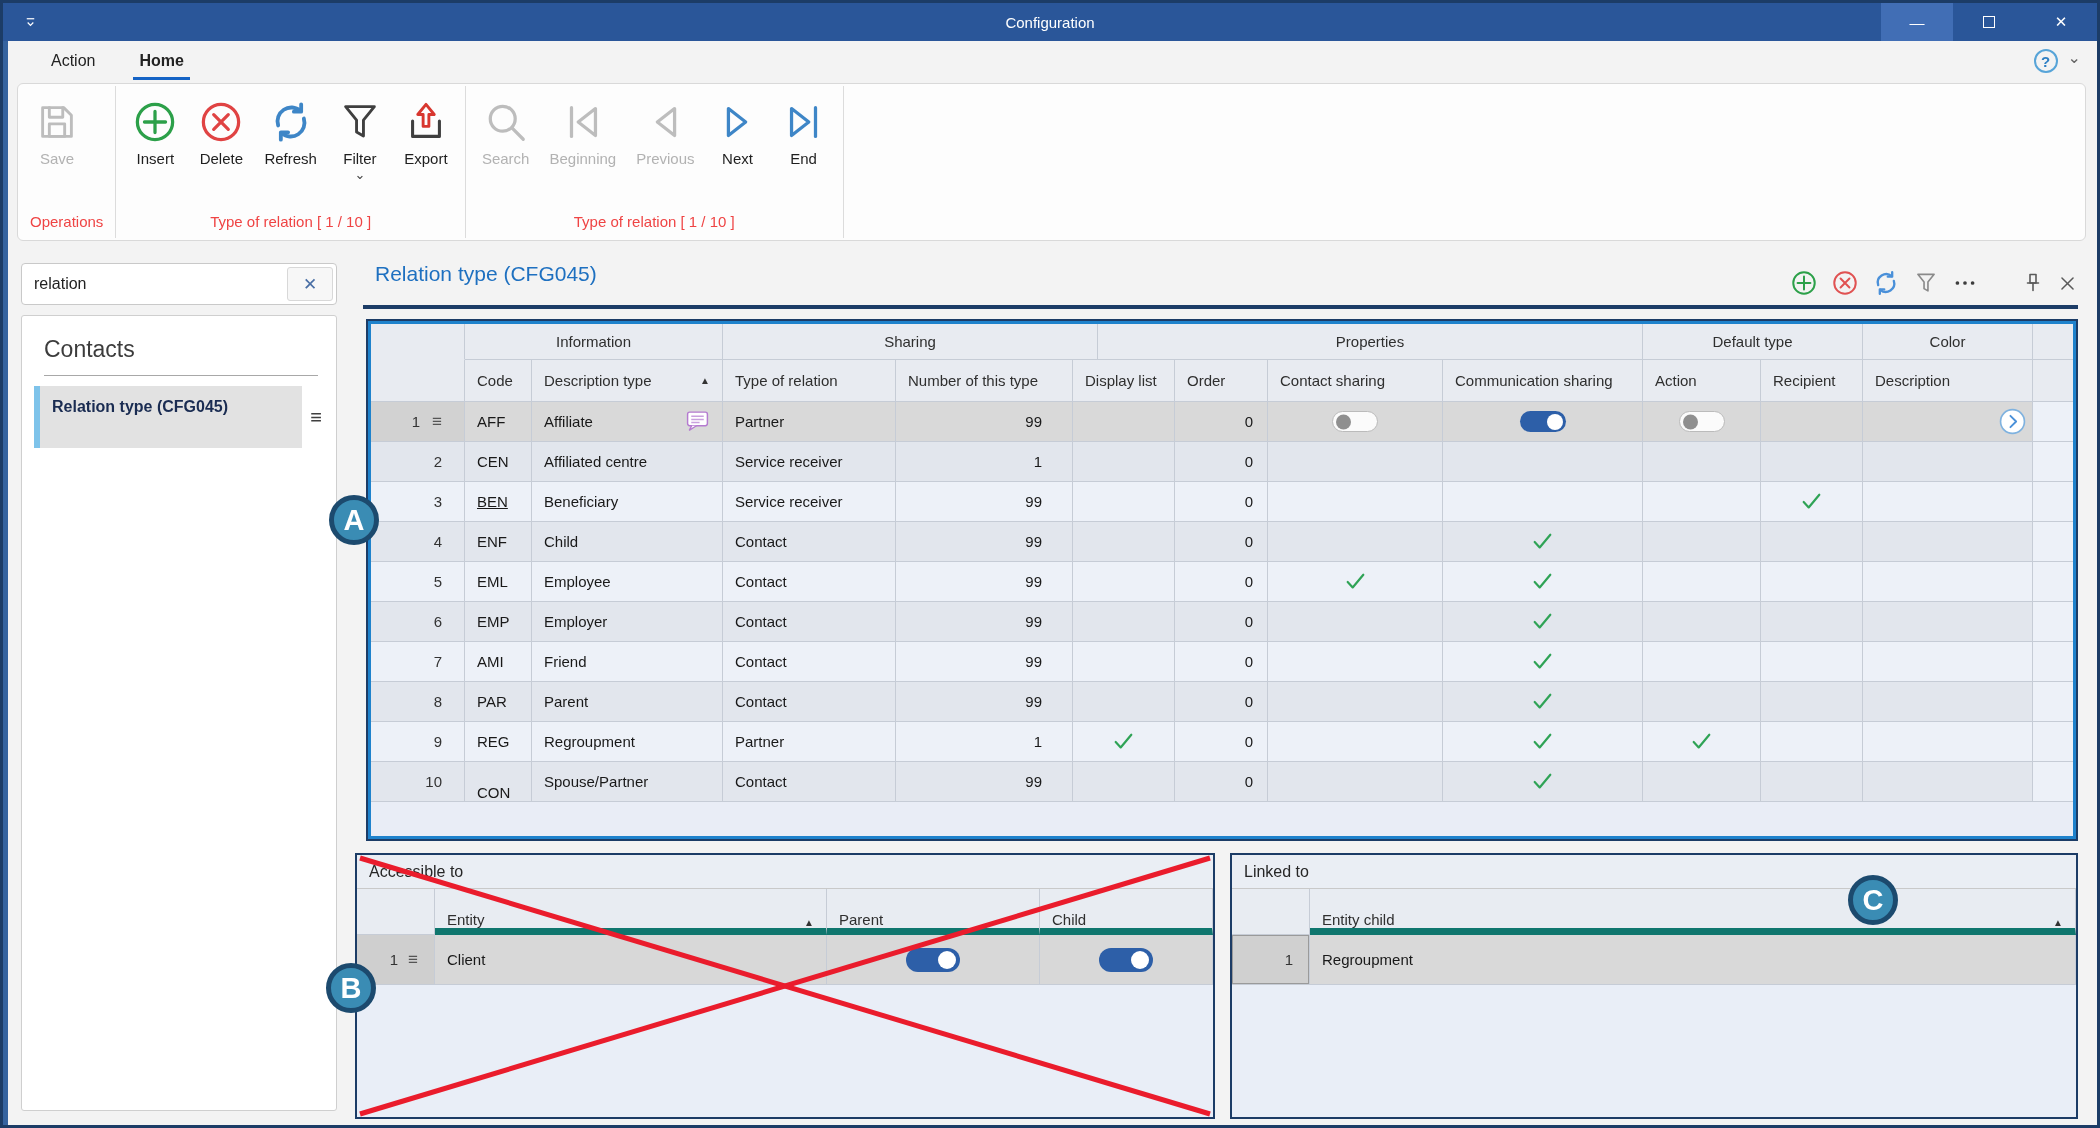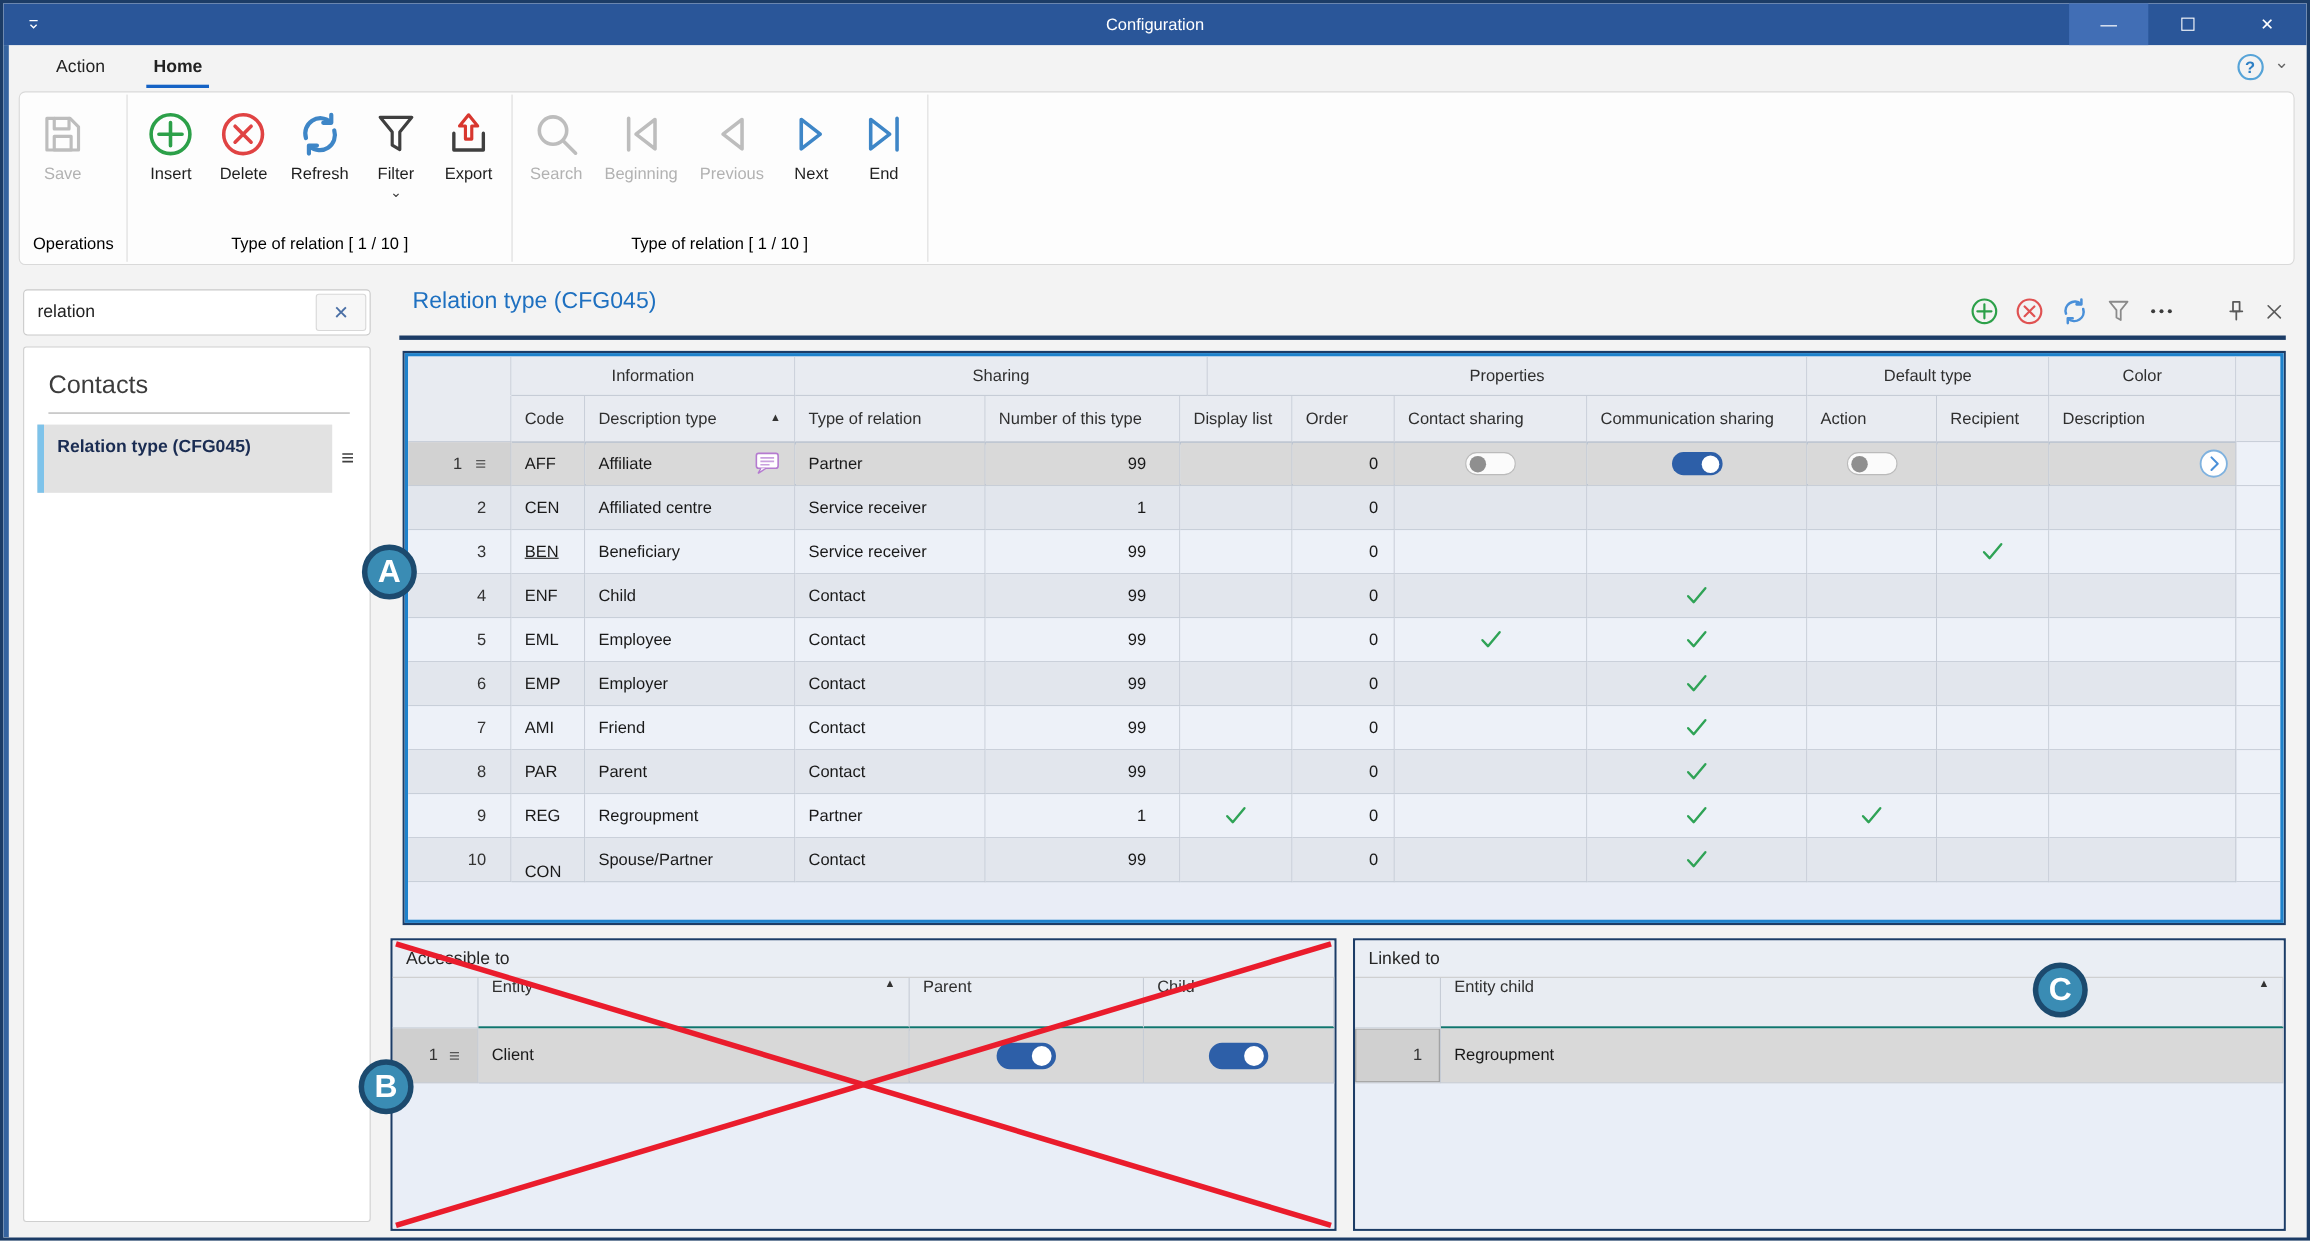--- a/index.html
+++ b/index.html
@@ -26,21 +26,21 @@
 .ribbon{position:absolute;left:14px;top:80px;width:2069px;height:158px;background:#fdfdfd;border:1px solid #d9d9d9;border-radius:6px}
 .rb-groups{display:flex;height:100%;padding:2px 0}
 .rb-group{display:flex;flex-direction:column;border-right:1px solid #dcdcdc;padding:4px 6px 2px}
 .rb-row{display:flex;flex:1;align-items:flex-start}
 .rb-btn{display:flex;flex-direction:column;align-items:center;padding:6px 10px 0;min-width:58px}
 .rb-ic{height:52px;display:flex;align-items:center}
 .rb-lab{font-size:15px;color:#1f1f1f;text-align:center;line-height:1.12;margin-top:3px;white-space:nowrap}
 .rb-lab.wrap{white-space:normal;width:112px}
 .rb-btn.disabled .rb-lab{color:#b2b2b2}
 .rb-dd{font-size:13px;color:#3f3f3f;line-height:11px;margin-top:1px}
-.rb-glabel{font-size:15px;color:#000000;text-align:center;padding:8px 6px 6px;white-space:nowrap}
+.rb-glabel{font-size:15px;color:#ef4444;text-align:center;padding:8px 6px 6px;white-space:nowrap}
 
 .leftstrip{position:absolute;left:0;top:38px;width:5px;bottom:0;background:#35639f}
 
 .searchbox{position:absolute;left:18px;top:260px;width:316px;height:42px;background:#fff;border:1px solid #c9c9c9;border-radius:4px;display:flex;align-items:center}
 .searchinput{flex:1;height:100%;border:none;outline:none;background:transparent;font-size:16px;color:#222;padding-left:12px;font-family:inherit}
 .searchclear{width:46px;height:34px;margin-right:3px;background:#f7f7f7;border:1px solid #d8d8d8;border-radius:3px;color:#4a6fa5;font-size:17px;display:flex;align-items:center;justify-content:center}
 .navpanel{position:absolute;left:18px;top:312px;width:316px;height:796px;background:#fff;border:1px solid #cfcfcf;border-radius:3px}
 .navtitle{margin:20px 0 0 22px;font-size:23px;color:#3c3c3c}
 .navhr{margin:12px 18px 0 22px;border-top:1px solid #a8a8a8}
 .navitemrow{display:flex;margin:10px 6px 0 12px;align-items:stretch}
@@ -96,21 +96,21 @@
 .tgl.big{width:54px;height:24px;border-radius:12px}
 .tgl.big.on .knob{width:18px;height:18px;right:4px}
 
 .panel{position:absolute;top:850px;height:266px;border:2px solid #1c3c66;background:#e9eef7}
 .panel.acc{left:352px;width:860px}
 .panel.lnk{left:1227px;width:848px}
 .ptitle{height:34px;background:#eaeef4;border-bottom:1px solid #c9c9c9;display:flex;align-items:center;padding-left:12px;font-size:16px;color:#262626}
 .pgrid{display:flex;flex-direction:column;height:calc(100% - 34px)}
 .p-row{display:flex;flex:0 0 auto}
 .p-head{height:46px;background:#e8ecf2}
-.p-hcell{display:flex;align-items:flex-start;justify-content:space-between;padding:0 12px;font-size:15px;color:#2f2f2f;border-right:1px solid #c6ccd6;border-bottom:2px solid #0f766e}
+.p-hcell{display:flex;align-items:flex-end;justify-content:space-between;padding:0 12px;font-size:15px;color:#2f2f2f;border-right:1px solid #c6ccd6;border-bottom:7px solid #0f766e}
 .p-corner{border-right:1px solid #c6ccd6;border-bottom:1px solid #c6ccd6}
 .p-data{height:50px}
 .p-rh{display:flex;align-items:center;justify-content:flex-end;gap:10px;padding-right:16px;border-right:1px solid #c6ccd6;border-bottom:1px solid #c6ccd6;font-size:15px;color:#333;background:#d6d6d6}
 .p-cells{display:flex;flex:1}
 .p-cell{display:flex;align-items:center;border-right:1px solid #c6ccd6;border-bottom:1px solid #c6ccd6;font-size:15px;color:#191919;background:#e9eef7}
 .p-cell.left{padding-left:12px}
 .p-cell.center{justify-content:center}
 .p-data.selrow .p-cell{background:#d8d8d8}
 .p-data.selrow .p-rh{background:#cfcfcf}
 .p-data.lnkrow .p-cell{background:#d9d9d9}

